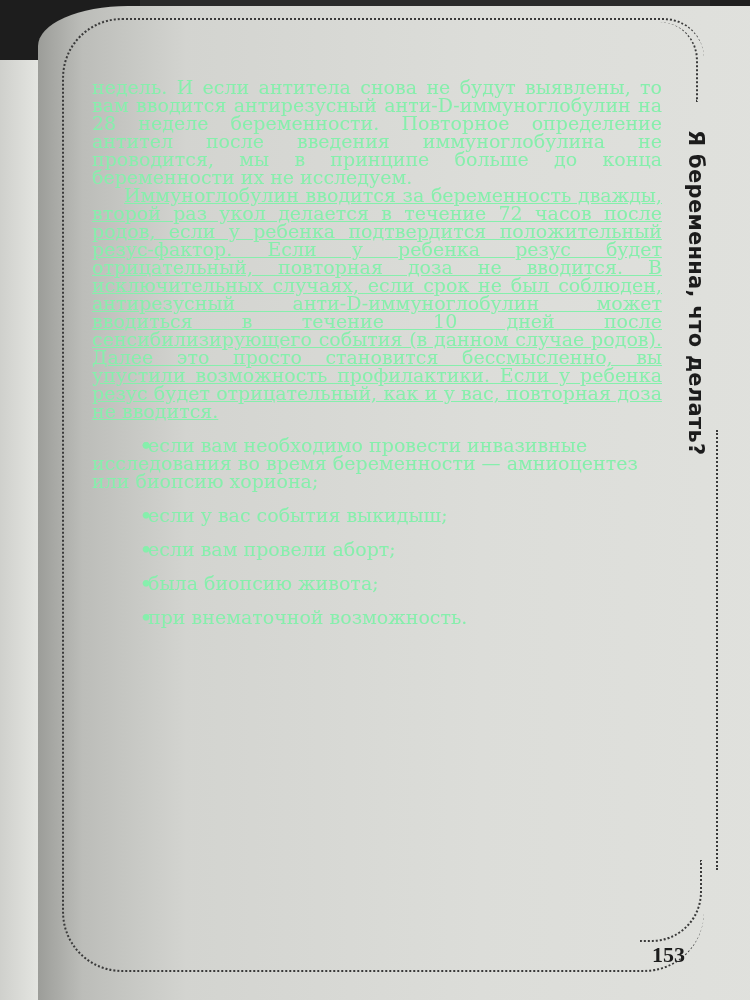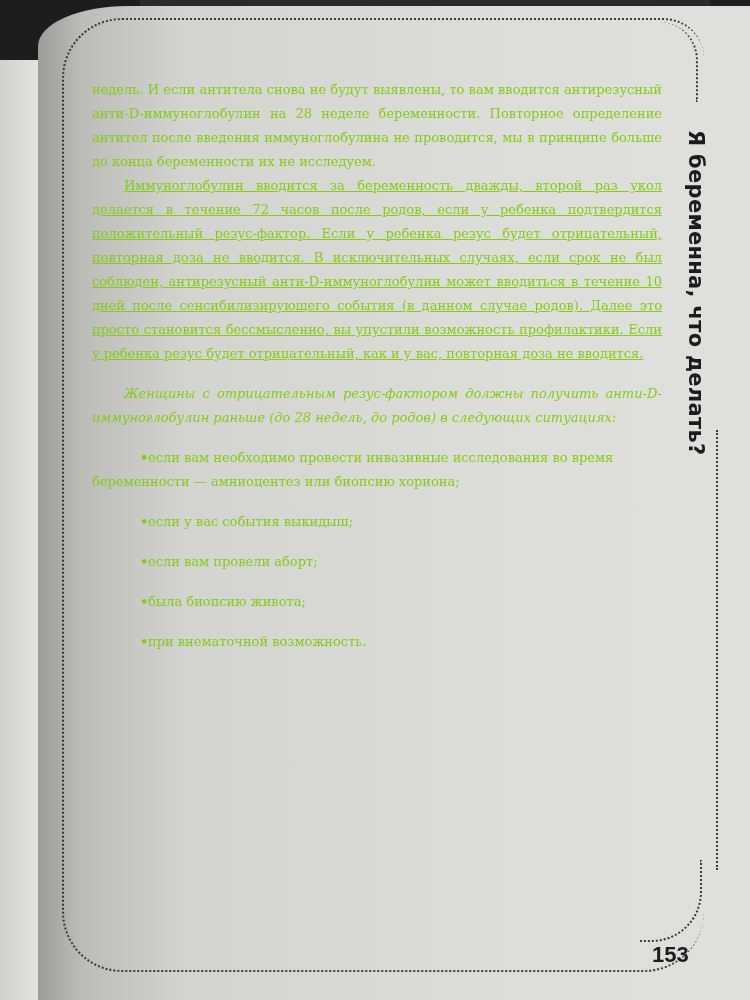--- a/index.html
+++ b/index.html
@@ -43,35 +43,35 @@
     writing-mode:vertical-rl;
     font-family:"DejaVu Sans","Liberation Sans",sans-serif;
     font-weight:bold; font-size:21px; color:#1c1c1c; letter-spacing:0.3px;
   }
   .side-dots {
     position:absolute; left:716px; top:430px; width:0; height:440px;
     border-left:2px dotted #3a3a3a;
   }
   .content {
     position:absolute; left:92px; top:78px; width:570px;
-    font-size:13px; line-height:24px; color:#84cc16;
+    font-size:19px; line-height:18px; color:#86efac;
     text-align:justify;
   }
   .content p { margin:0; }
   .p-first { text-indent:0; }
   .p-indent { text-indent:32px;text-decoration:underline; }
   .p-italic { font-style:italic; text-indent:32px; margin-top:16px !important; }
   .list { list-style:none; margin:14px 0 0 0; padding:0; }
   .list li { position:relative; text-indent:56px; margin-bottom:16px; text-align:left; }
   .list li .bullet {
     position:absolute; left:48px; top:0; text-indent:0; font-weight:bold;
   }
   .page-number {
     position:absolute; left:652px; top:942px;
-    font-family:Liberation Sans, sans-serif;
+    font-family:Liberation Serif, serif;
     font-weight:bold; font-size:22px; color:#1c1c1c;
   }
 </style>
 </head>
 <body>
 
 <div class="bg-left-page"></div>
 <div class="bg-corner"></div>
 <div class="bg-topright"></div>
 
@@ -79,21 +79,20 @@
 <div class="frame"></div>
 <div class="frame-right-top"></div>
 <div class="frame-right-bottom"></div>
 
 <div class="side-title">Я беременна, что делать?</div>
 <div class="side-dots"></div>
 
 <div class="content">
   <p class="p-first">недель. И  если антитела снова не будут выявлены, то вам вводится антирезусный анти-D-иммуноглобулин на 28 неделе беременности. Повторное определение антител после введения иммуноглобулина не проводится, мы в принципе больше до конца беременности их не исследуем.</p>
   <p class="p-indent">Иммуноглобулин вводится за беременность дважды, второй раз укол делается в течение 72 часов после родов, если у ребенка подтвердится положительный резус-фактор. Если у ребенка резус будет отрицательный, повторная доза не вводится. В исключительных случаях, если срок не был соблюден, антирезусный анти-D-иммуноглобулин может вводиться в течение 10 дней после сенсибилизирующего события (в данном случае родов). Далее это просто становится бессмысленно, вы упустили возможность профилактики. Если у ребенка резус будет отрицательный, как и у вас, повторная доза не вводится.</p>
-  <p class="p-italic">Женщины с отрицательным резус-фактором должны получить анти-D-иммуноглобулин раньше (до 28 недель, до родов) в следующих ситуациях:</p>
   <ul class="list">
     <li><span class="bullet">•</span></li>
     <li><span class="bullet">•</span><span>если вам необходимо провести инвазивные исследования во время беременности — амниоцентез или биопсию хориона;</span></li>
     <li><span class="bullet">•</span><span>если у вас события выкидыш;</span></li>
     <li><span class="bullet">•</span><span>если вам провели аборт;</span></li>
     <li><span class="bullet">•</span><span>была биопсию живота;</span></li>
     <li><span class="bullet">•</span><span>при внематочной возможность.</span></li>
   </ul>
 </div>
 

